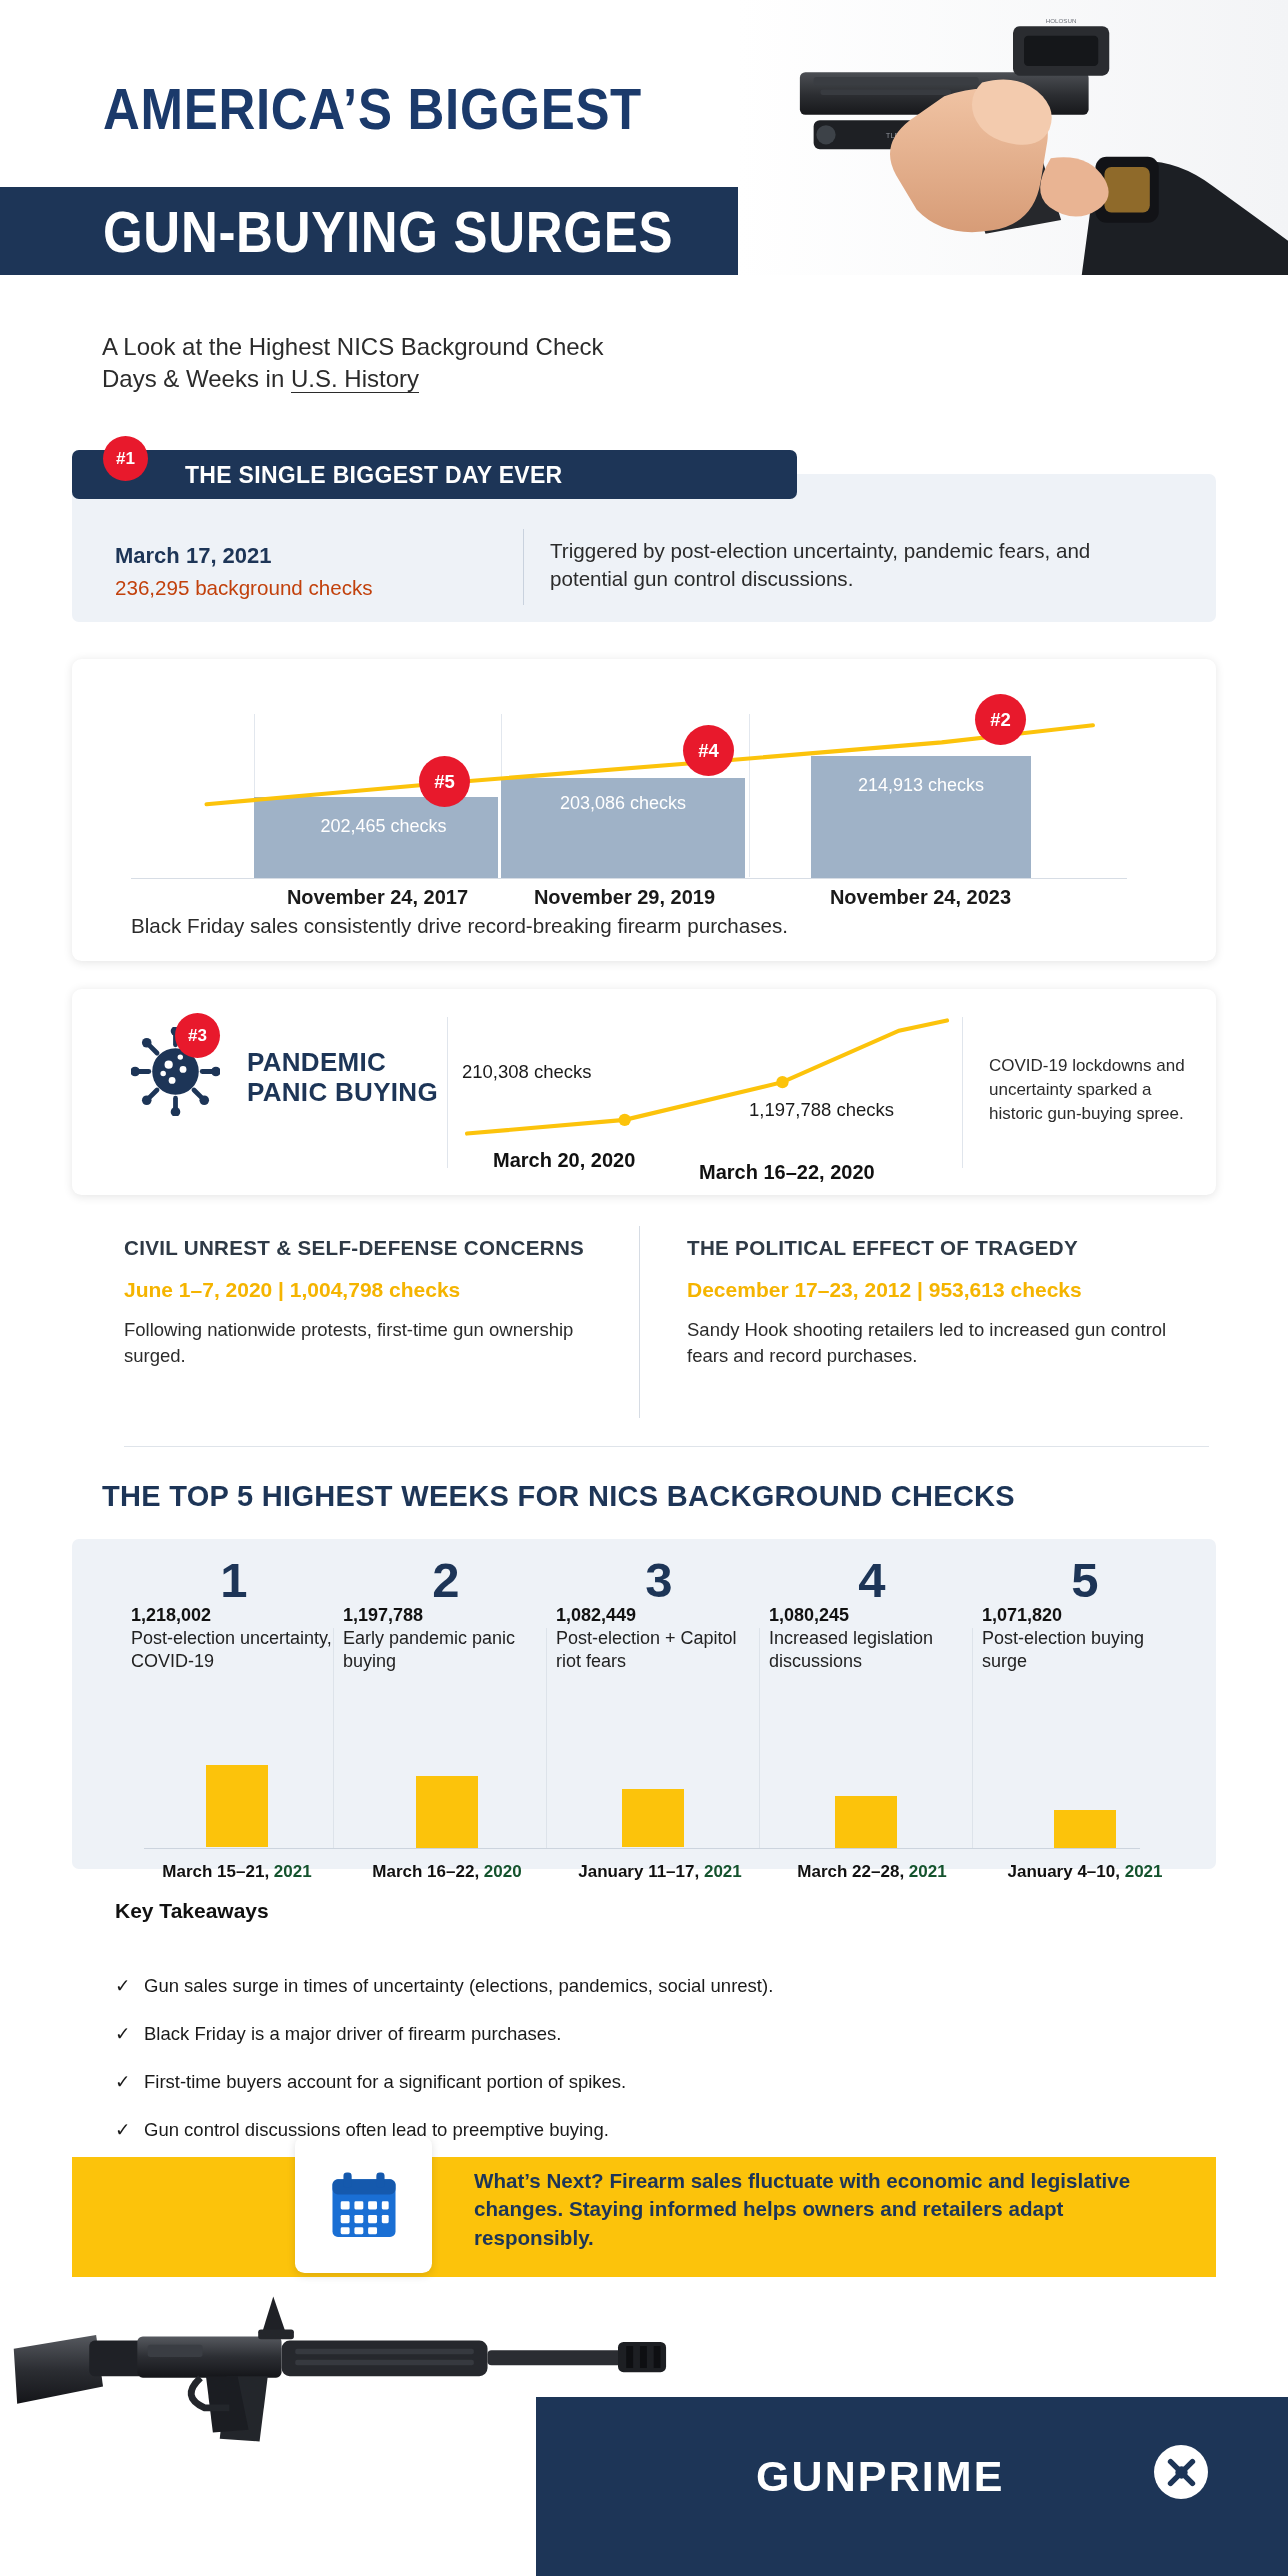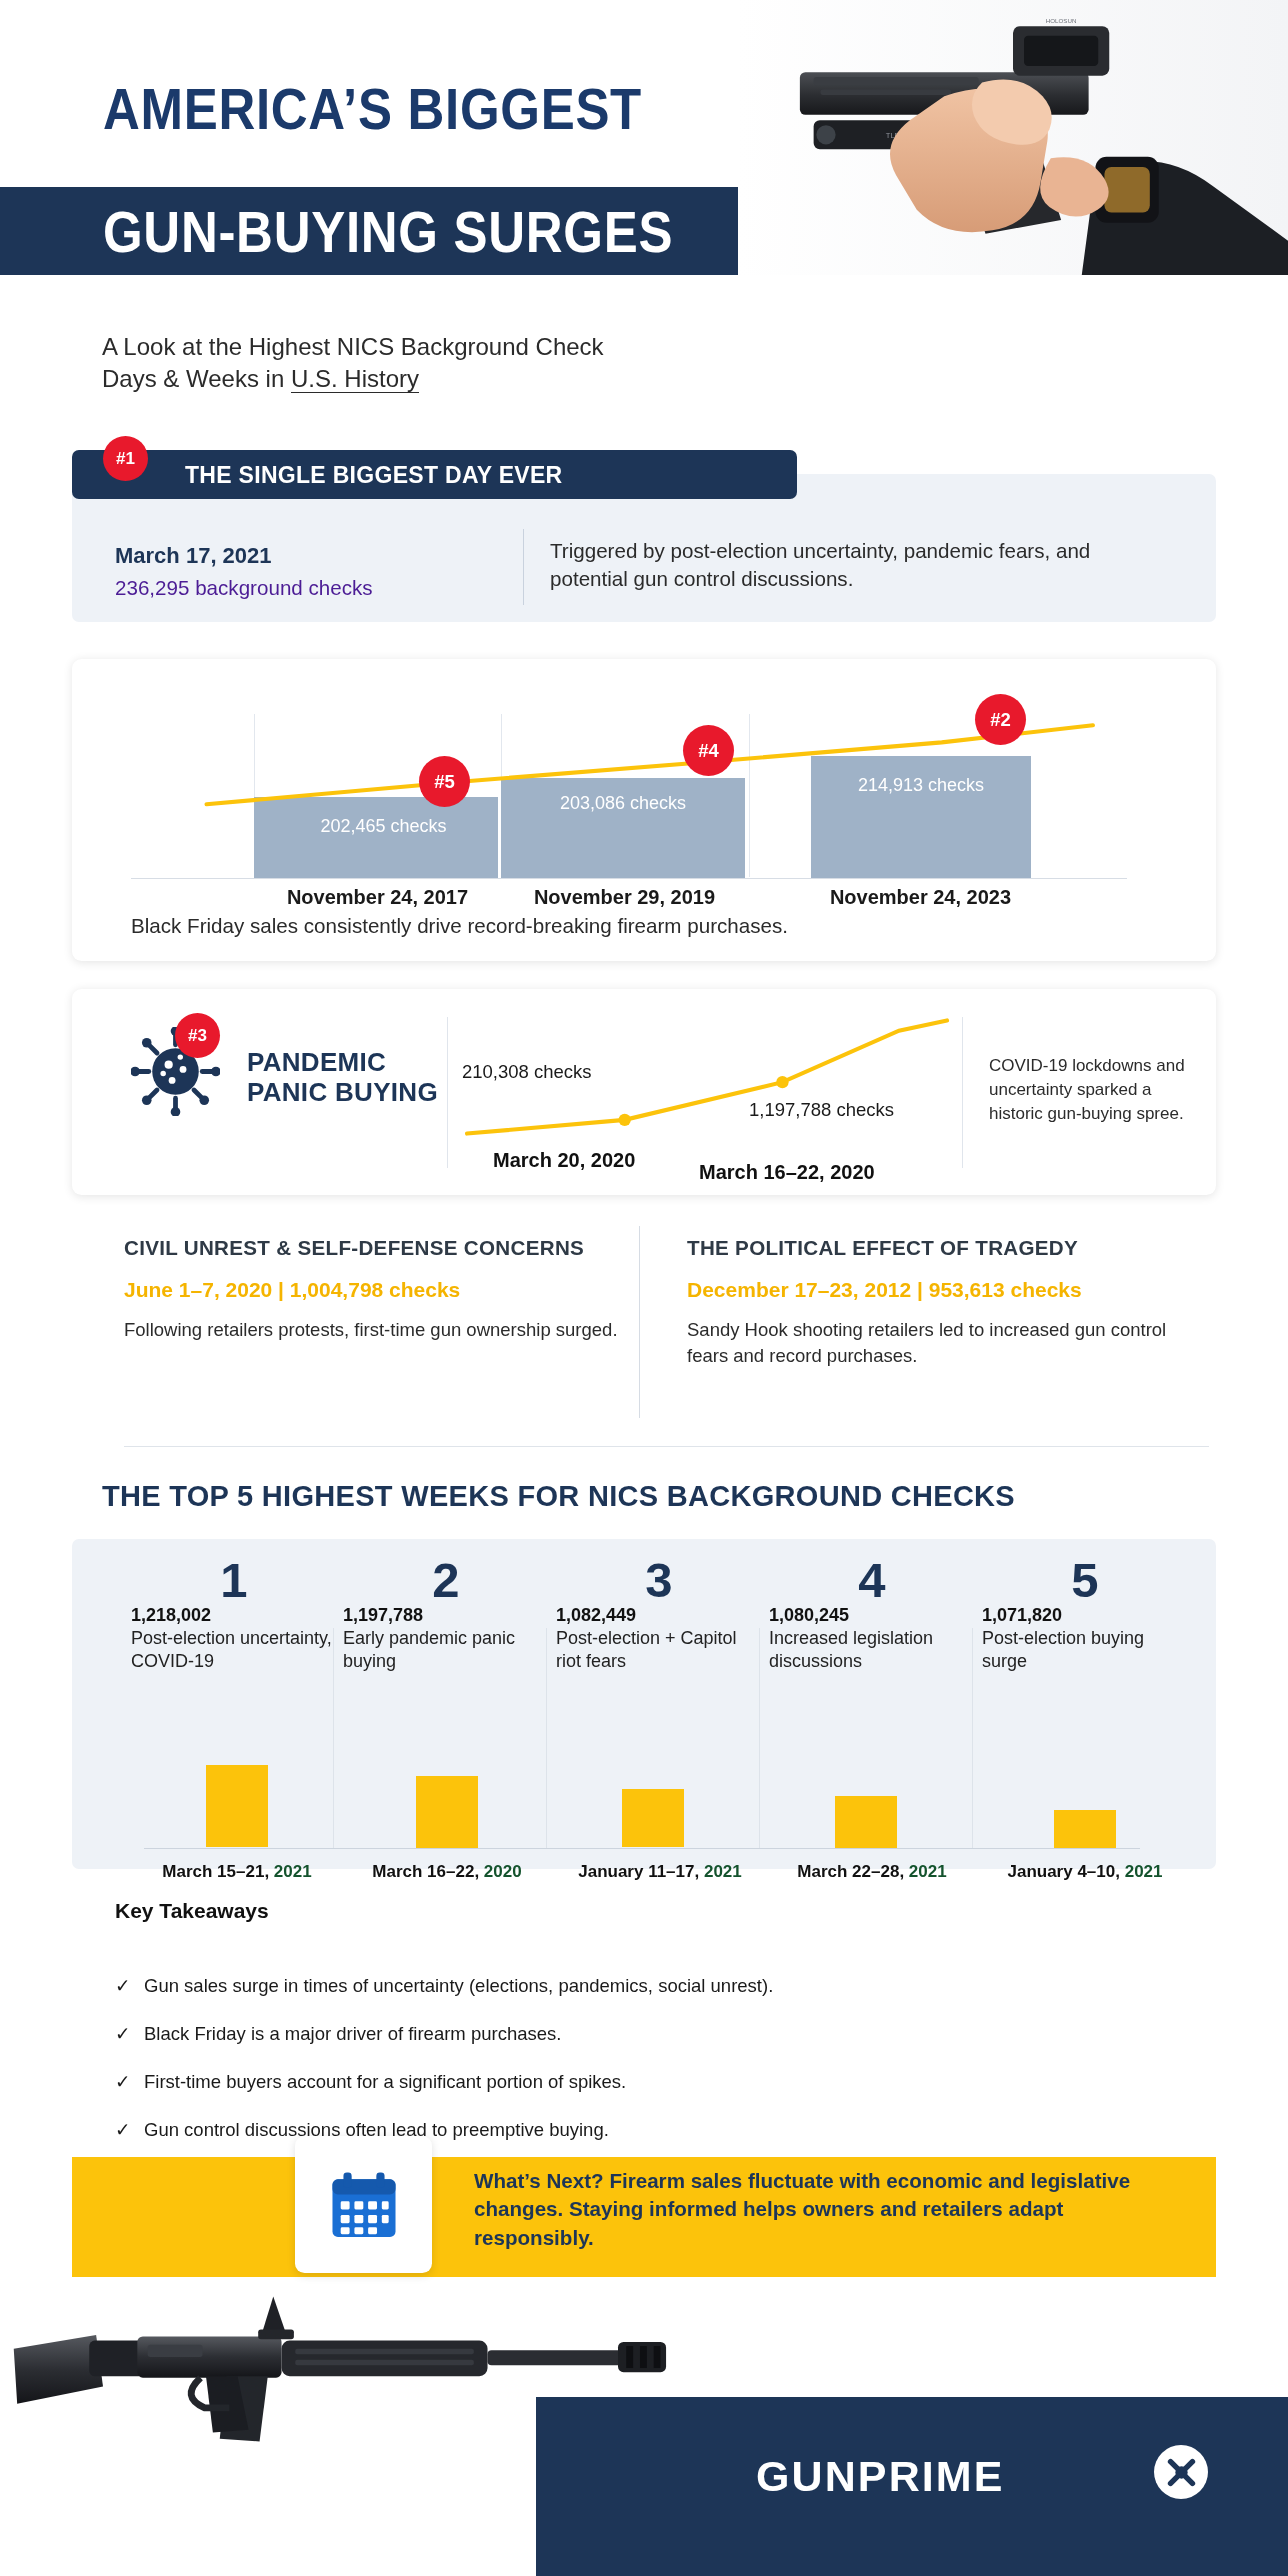--- a/index.html
+++ b/index.html
@@ -54,21 +54,21 @@
     position: absolute; left: 185px; top: 462px; z-index: 5;
     color: #fff; font-size: 23px; font-weight: 800; letter-spacing: 0.3px;
   }
   .badge {
     border-radius: 50%; background: #e8192c; color: #fff;
     display: flex; align-items: center; justify-content: center;
     font-weight: 700; position: absolute; z-index: 8;
   }
   .badge-1 { left: 103px; top: 436px; width: 45px; height: 45px; font-size: 17px; }
   .sec1-date { position: absolute; left: 115px; top: 543px; font-size: 22px; font-weight: 700; color: #1d3557; }
-  .sec1-checks { position: absolute; left: 115px; top: 576px; font-size: 20.6px; color: #4c1d95; }
+  .sec1-checks { position: absolute; left: 115px; top: 576px; font-size: 20.6px; color: #c2410c; }
   .sec1-div { position: absolute; left: 523px; top: 529px; width: 1.4px; height: 76px; background: #c9d2de; }
   .sec1-desc { position: absolute; left: 550px; top: 537px; width: 618px; font-size: 20.6px; color: #2b2b2b; line-height: 1.38; }
 
   
   .sec2 {
     position: absolute; left: 72px; top: 659px; width: 1144px; height: 302px;
     background: #ffffff; border-radius: 9.6px; box-shadow: 0 1.4px 9.6px rgba(0,0,0,.10);
   }
   .bf-bar { position: absolute; bottom: 0; background: #9fb2c7; }
   .bf-bar-label { position: absolute; color: #fff; font-size: 18px; width: 100%; text-align: center; }
@@ -316,21 +316,21 @@
   <div class="p-label-b">1,197,788 checks</div>
   <div class="p-date-a">March 20, 2020</div>
   <div class="p-date-b">March 16–22, 2020</div>
   <div class="sec3-desc">COVID-19 lockdowns and uncertainty sparked a historic gun-buying spree.</div>
 
   <div class="col-div"></div>
 
   <div class="col-left">
     <div class="col-head">CIVIL UNREST &amp; SELF-DEFENSE CONCERNS</div>
     <div class="col-stat">June 1–7, 2020 | 1,004,798 checks</div>
-    <div class="col-body">Following retailers protests, first-time gun ownership surged.</div>
+    <div class="col-body">Following nationwide protests, first-time gun ownership surged.</div>
   </div>
 
   <div class="col-right">
     <div class="col-head">THE POLITICAL EFFECT OF TRAGEDY</div>
     <div class="col-stat">December 17–23, 2012 | 953,613 checks</div>
     <div class="col-body">Sandy Hook shooting retailers led to increased gun control fears and record purchases.</div>
   </div>
 
   <div class="sec4-rule"></div>
 

